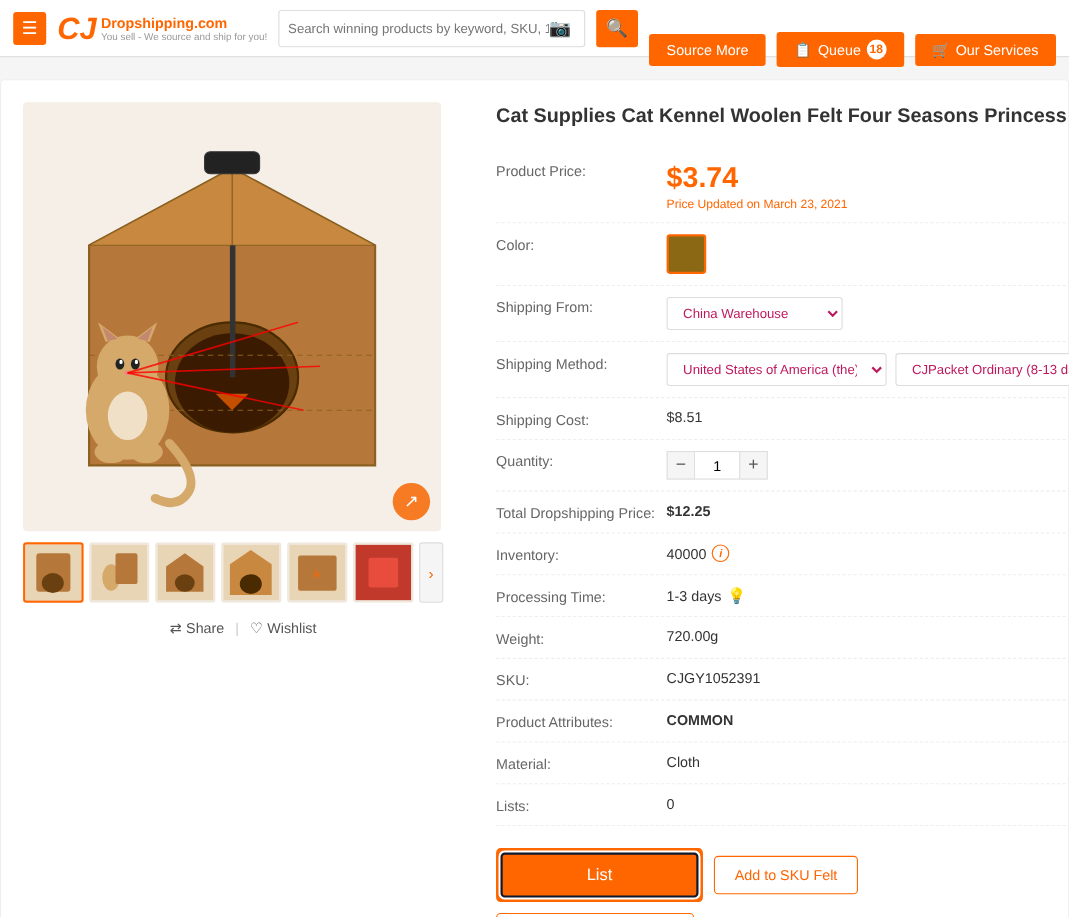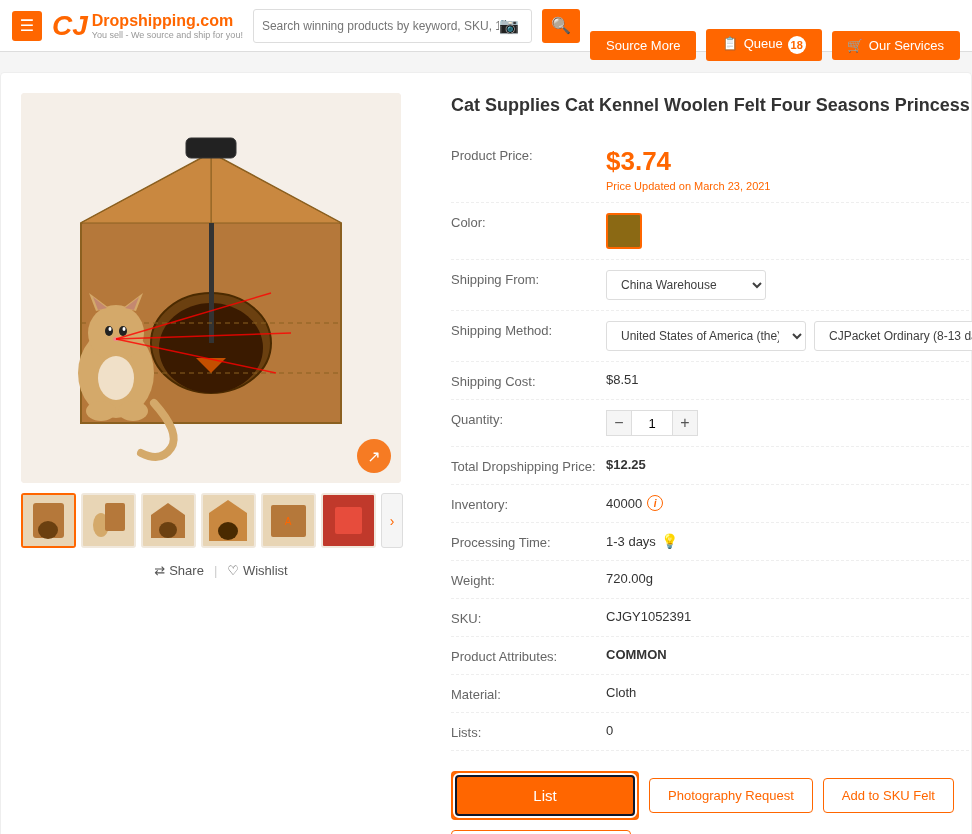--- a/index.html
+++ b/index.html
@@ -56,21 +56,21 @@
     }
     .btn-orange {
       background: #f60;
       border: none;
       color: #fff;
       padding: 7px 16px;
       border-radius: 3px;
       font-size: 13px;
       cursor: pointer;
       white-space: nowrap;
-      display: flex; gap: 5px; margin-top: 39px;
+      display: flex; align-items: center; gap: 5px; margin-top: 39px;
     }
     .btn-orange .badge {
       background: #fff;
       color: #f60;
       border-radius: 50%;
       width: 18px; height: 18px;
       display: flex; align-items: center; justify-content: center;
       font-size: 11px; font-weight: bold;
     }
 
@@ -165,21 +165,21 @@
       border: 2px solid #f60;
       cursor: pointer;
     }
     .select-drop {
       border: 1px solid #ddd;
       border-radius: 3px;
       padding: 5px 10px;
       font-size: 12px;
       background: #fff;
       cursor: pointer;
-      color: #404040;
+      color: #be185d;
       height: 30px;
     }
     .shipping-selects { display: flex; gap: 8px; }
     .select-drop.wide { width: 160px; }
     .shipping-method-row { display: flex; gap: 8px; align-items: center; }
     .country-select { width: 200px; }
     .method-select { width: 230px; }
     .qty-control {
       display: flex; align-items: center; gap: 0;
     }
@@ -260,21 +260,21 @@
     .bold-value { font-weight: bold; }
   </style>
 </head>
 <body>
 
 <div class="header">
   <button class="header-menu-icon">☰</button>
   <div class="logo-area">
     <span style="font-size:28px; color:#f60; font-weight:bold; font-style:italic;">CJ</span>
     <div>
-      <div style="font-size:16px; color:#f60; font-weight:bold;">Dropshipping.com</div>
+      <div style="font-size:13px; color:#f60; font-weight:bold;">Dropshipping.com</div>
       <div style="font-size:9px; color:#999;">You sell - We source and ship for you!</div>
     </div>
   </div>
   <div class="search-bar">
     <input type="text" placeholder="Search winning products by keyword, SKU, 1688/Taobao/Aliexpress URL" style="">
     <span class="cam-icon">📷</span>
   </div>
   <button class="search-btn">🔍</button>
   <button class="btn-orange">
     <span>Source More</span>
@@ -497,21 +497,20 @@
     <div class="detail-row">
       <div class="detail-label">Lists:</div>
       <div class="detail-value">0</div>
     </div>
 
     <div class="bottom-buttons">
       <div class="btn-row">
         <div class="btn-list-wrapper">
           <button class="btn-list">List</button>
         </div>
-        <button class="btn-secondary">Photography Request</button>
         <button class="btn-secondary">Add to SKU Felt</button>
       </div>
       <div class="btn-row">
         <button class="btn-add-cart">Add to Cart</button>
       </div>
     </div>
   </div>
 </div>
 
 </body></html>

